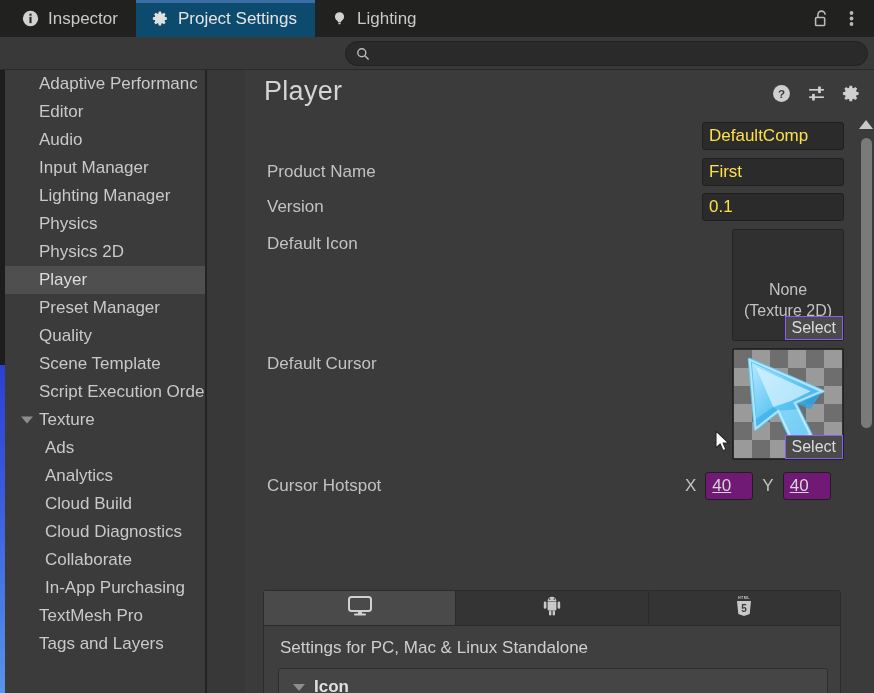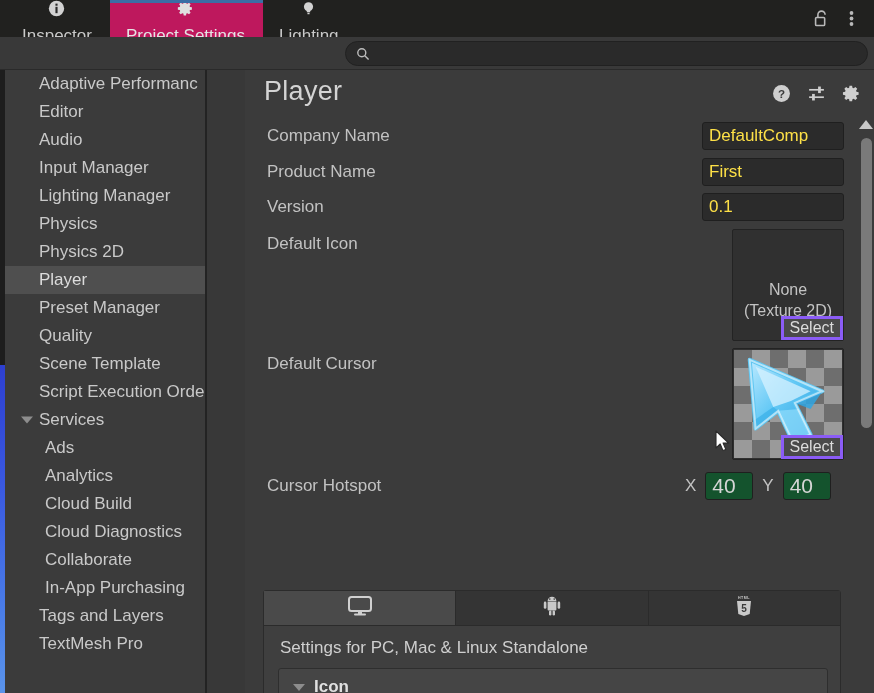--- a/index.html
+++ b/index.html
@@ -20,25 +20,24 @@
     background: #21211f;
     display: flex; align-items: stretch;
   }
   .tab {
     display: flex; align-items: center; gap: 9px;
     padding: 0 18px 0 16px;
     font-size: 17px; color: #c9c9c9;
     position: relative;
     background: #21211f;
     white-space: nowrap;
-    flex-direction: column;
   }
   .tab.first { padding-left: 22px; }
   .tab.active {
-    background: #be185d;
+    background: #0c4a6e;
     color: #e4e4e4;
   }
   .tab.active::before {
     content: ""; position: absolute; left: 0; right: 0; top: 0; height: 3px;
     background: #3a6ea5;
   }
   .tab .ticon { display: inline-flex; align-items: center; justify-content: center; width: 17px; height: 17px; }
   .tabbar-right {
     margin-left: auto; display: flex; align-items: center; gap: 4px;
     padding-right: 10px;
@@ -134,39 +133,39 @@
   .objfield {
     position: absolute; left: 487px; width: 112px; height: 112px;
     background: #303030; border: 1px solid #232323; border-radius: 2px;
   }
   .objfield .none-text {
     position: absolute; left: 0; right: 0; top: 9px;
     text-align: center; font-size: 16px; line-height: 21px; color: #c3c3c3; margin-top: 40px;
   }
   .objfield .select-btn {
     position: absolute; right: 0; bottom: 0;
-    background: #4a4a4a; border: 3px solid #8b5cf6;
+    background: #4a4a4a; border: 1px solid #8b5cf6;
     font-size: 16px; color: #dcdcdc; padding: 0 6px; height: 24px;
     display: flex; align-items: center;
   }
   .checker {
     position: absolute; inset: 1px; overflow: hidden;
     background:
       repeating-conic-gradient(#9a9a9a 0% 25%, #6e6e6e 0% 50%) 0 0 / 36px 36px;
   }
   .cursor-art { position: absolute; inset: 0; }
 
   .hotspot-wrap {
     position: absolute; left: 440px; display: flex; align-items: center; gap: 9px;
   }
   .axis-lbl { font-size: 17px; color: #c2c2c2; }
   .numfield {
-    width: 48px; height: 28px; background: #14532d; border: 1px solid #1f1f1f;
+    width: 48px; height: 28px; background: #701a75; border: 1px solid #1f1f1f;
     border-radius: 3px; display: flex; align-items: center; padding: 0 6px;
-    font-size: 21px; color: #d6d6d6;
+    font-size: 17px; color: #d6d6d6; text-decoration: underline;
   }
 
   
   .platform-box {
     position: absolute; left: 18px; width: 578px;
     background: #3f3f3f; border: 1px solid #2b2b2b; border-radius: 3px;
   }
   .platform-tabs { display: flex; height: 35px; border-bottom: 1px solid #2b2b2b; }
   .ptab {
     flex: 1; display: flex; align-items: center; justify-content: center;
@@ -312,45 +311,45 @@
         <span>Quality</span>
       </div>
       <div class="side-item">
         <span>Scene Template</span>
       </div>
       <div class="side-item">
         <span>Script Execution Orde</span>
       </div>
       <div class="side-item">
         <span class="tri"></span>
-        <span>Services</span>
+        <span>Texture</span>
       </div>
       <div class="side-item indent">
         <span>Ads</span>
       </div>
       <div class="side-item indent">
         <span>Analytics</span>
       </div>
       <div class="side-item indent">
         <span>Cloud Build</span>
       </div>
       <div class="side-item indent">
         <span>Cloud Diagnostics</span>
       </div>
       <div class="side-item indent">
         <span>Collaborate</span>
       </div>
       <div class="side-item indent">
         <span>In-App Purchasing</span>
       </div>
       <div class="side-item">
+        <span>TextMesh Pro</span>
+      </div>
+      <div class="side-item">
         <span>Tags and Layers</span>
-      </div>
-      <div class="side-item">
-        <span>TextMesh Pro</span>
       </div>
     </div>
 
   <div class="main">
 
     <div class="main-header">
       <div class="page-title">Player</div>
       <div class="header-icons">
         <div class="hi">
           <svg width="19" height="19" viewBox="0 0 18 18">
@@ -371,21 +370,20 @@
               <path fill="#cfcfcf" d="M8 5.2a2.8 2.8 0 100 5.6 2.8 2.8 0 000-5.6zm0 4.2a1.4 1.4 0 110-2.8 1.4 1.4 0 010 2.8z"></path>
               <path fill="#cfcfcf" d="M14 9.1V6.9l-1.8-.3-.4-1 1-1.5-1.5-1.5L9.8 3.6l-1-.4L8.5 1.4H6.3L6 3.2l-1 .4L3.5 2.6 2 4.1l1 1.5-.4 1-1.8.3v2.2l1.8.3.4 1L2 11.9l1.5 1.5 1.5-1 1 .4.3 1.8h2.2l.3-1.8 1-.4 1.5 1 1.5-1.5-1-1.5.4-1L14 9.1z"></path>
             </svg>
         </div>
       </div>
     </div>
 
     <div class="scroll-view">
 
       <div class="row" style="height:36px;">
-        <span class="lbl">Company Name</span>
         <span class="txtfield">DefaultComp</span>
       </div>
 
       <div class="row" style="height:35px;">
         <span class="lbl">Product Name</span>
         <span class="txtfield">First</span>
       </div>
 
       <div class="row" style="height:35px;">
         <span class="lbl">Version</span>

